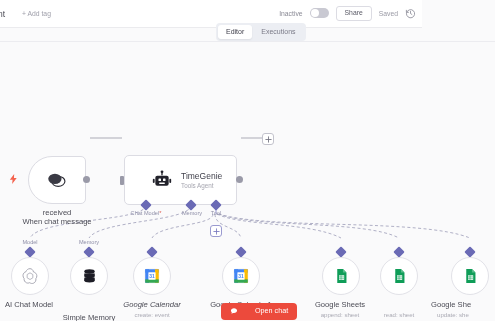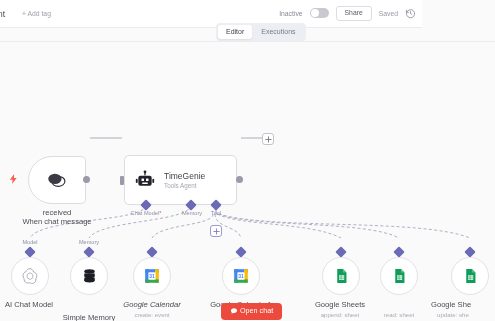--- a/index.html
+++ b/index.html
@@ -74,21 +74,21 @@
     border: 1px solid #dcdce3;
     border-radius: 24px 5px 5px 24px;
     display: flex; align-items: center; justify-content: center;
   }
   .bolt { position: absolute; left: 8px; top: 129px; width: 11px; height: 16px; }
 
   .agent-box {
     position: absolute; left: 124px; top: 113px;
     width: 113px; height: 50px; background: #fff;
     border: 1px solid #dcdce3; border-radius: 5px;
-    display: flex; align-items: center; padding-left: 10px; gap: 9px;
+    display: flex; align-items: center; padding-left: 27px; gap: 9px;
   }
   .agent-title { font-size: 8.5px; color: #3f3f4a; line-height: 1.2; }
   .agent-sub { font-size: 6.3px; color: #a6a6b0; margin-top: 1px; }
 
   .node-caption {
     position: absolute; text-align: center; font-size: 7.6px;
     color: #4b4b55; line-height: 1.22; white-space: nowrap;
   }
   .node-subcaption {
     position: absolute; text-align: center; font-size: 6.1px;
@@ -127,21 +127,21 @@
   .conn-label {
     position: absolute; font-size: 5.6px; color: #8f8fa8;
     white-space: nowrap; text-align: center;
   }
   .conn-label .req { color: #e05a4e; }
 
   
   .open-chat {
     position: absolute; left: 221px; top: 303px;
     background: #ec4a3c; border-radius: 4px;
-    padding: 4px 9px 5px; display: flex; align-items: center; gap: 2px;
+    padding: 4px 9px 5px; display: flex; align-items: center; gap: 17px;
   }
   .open-chat span { font-size: 7.2px; color: #fff; line-height: 1; }
 </style>
 </head>
 <body>
 
 <div id="app">
 
   <div class="header">
     <div class="wf-name">nt</div>

